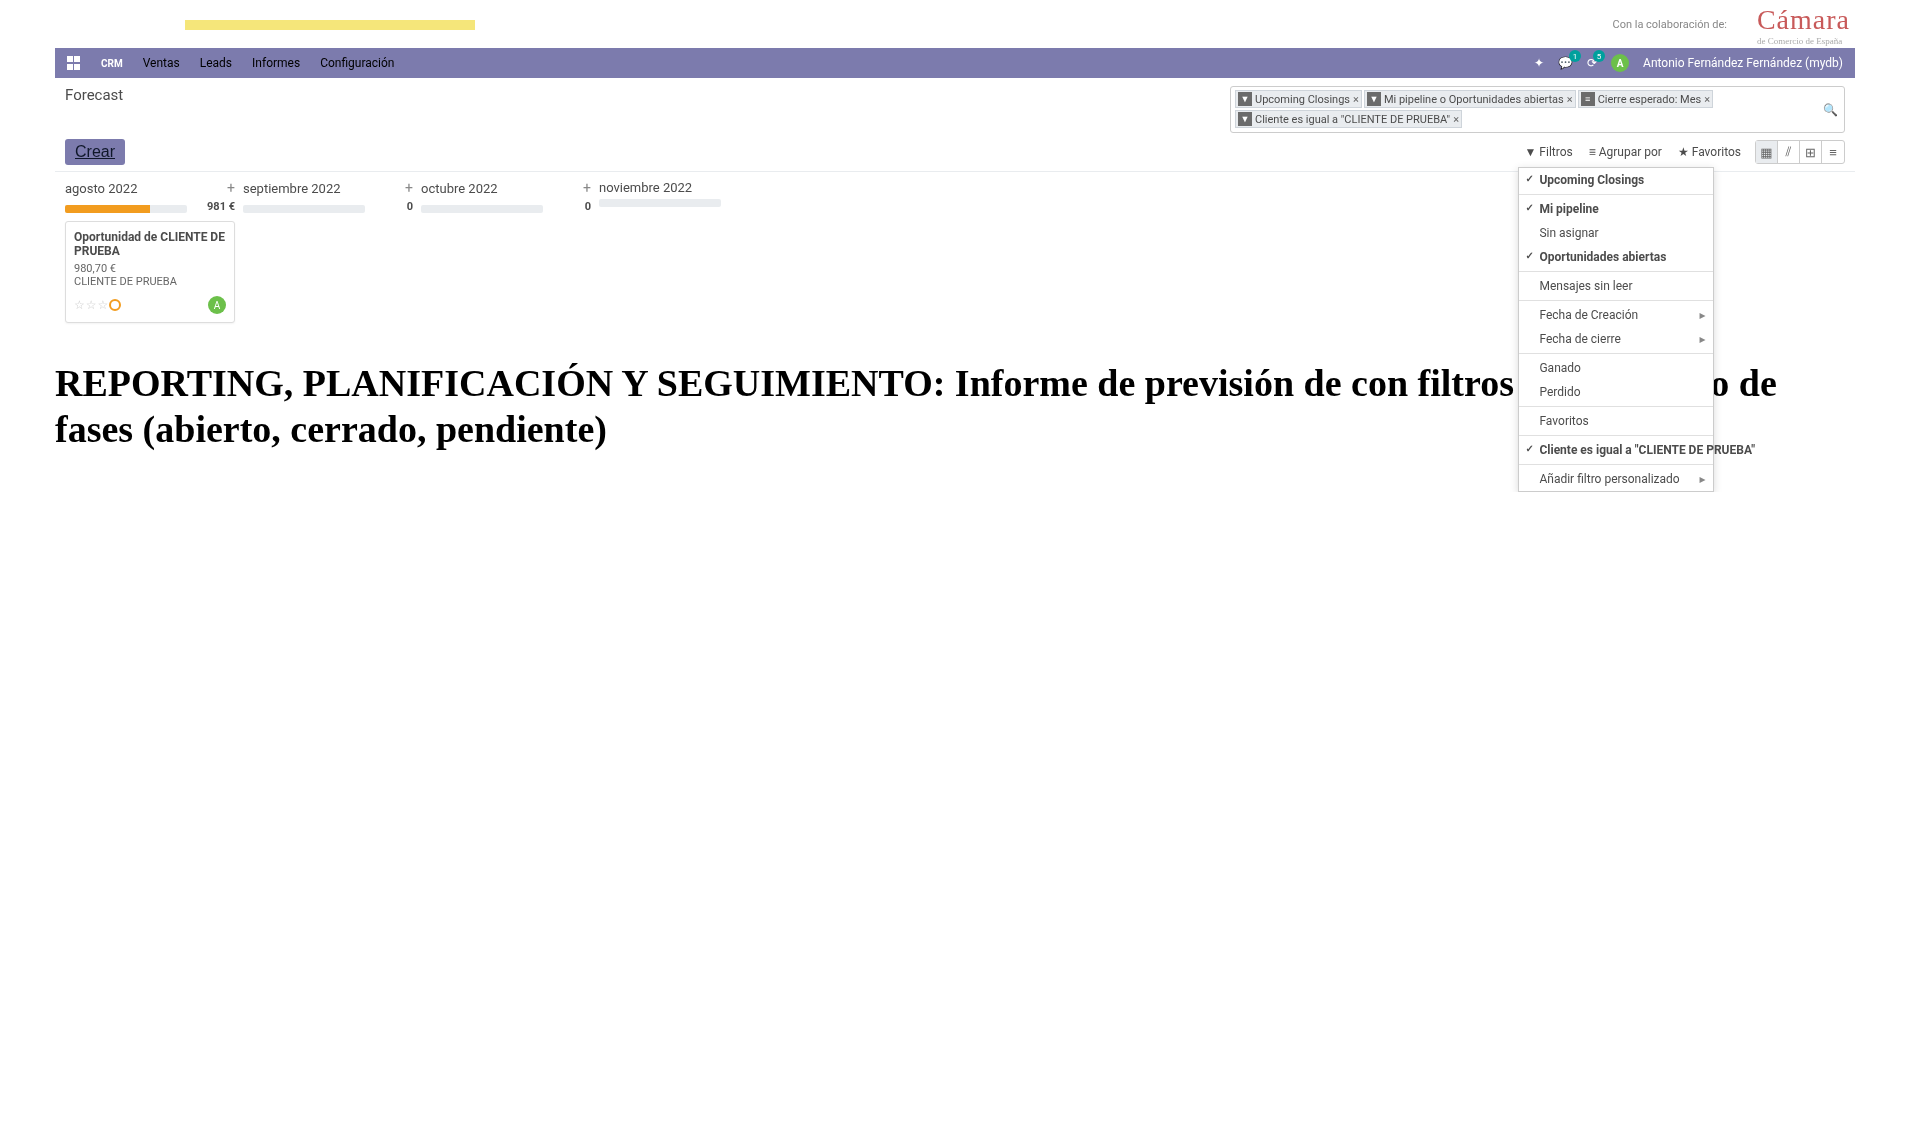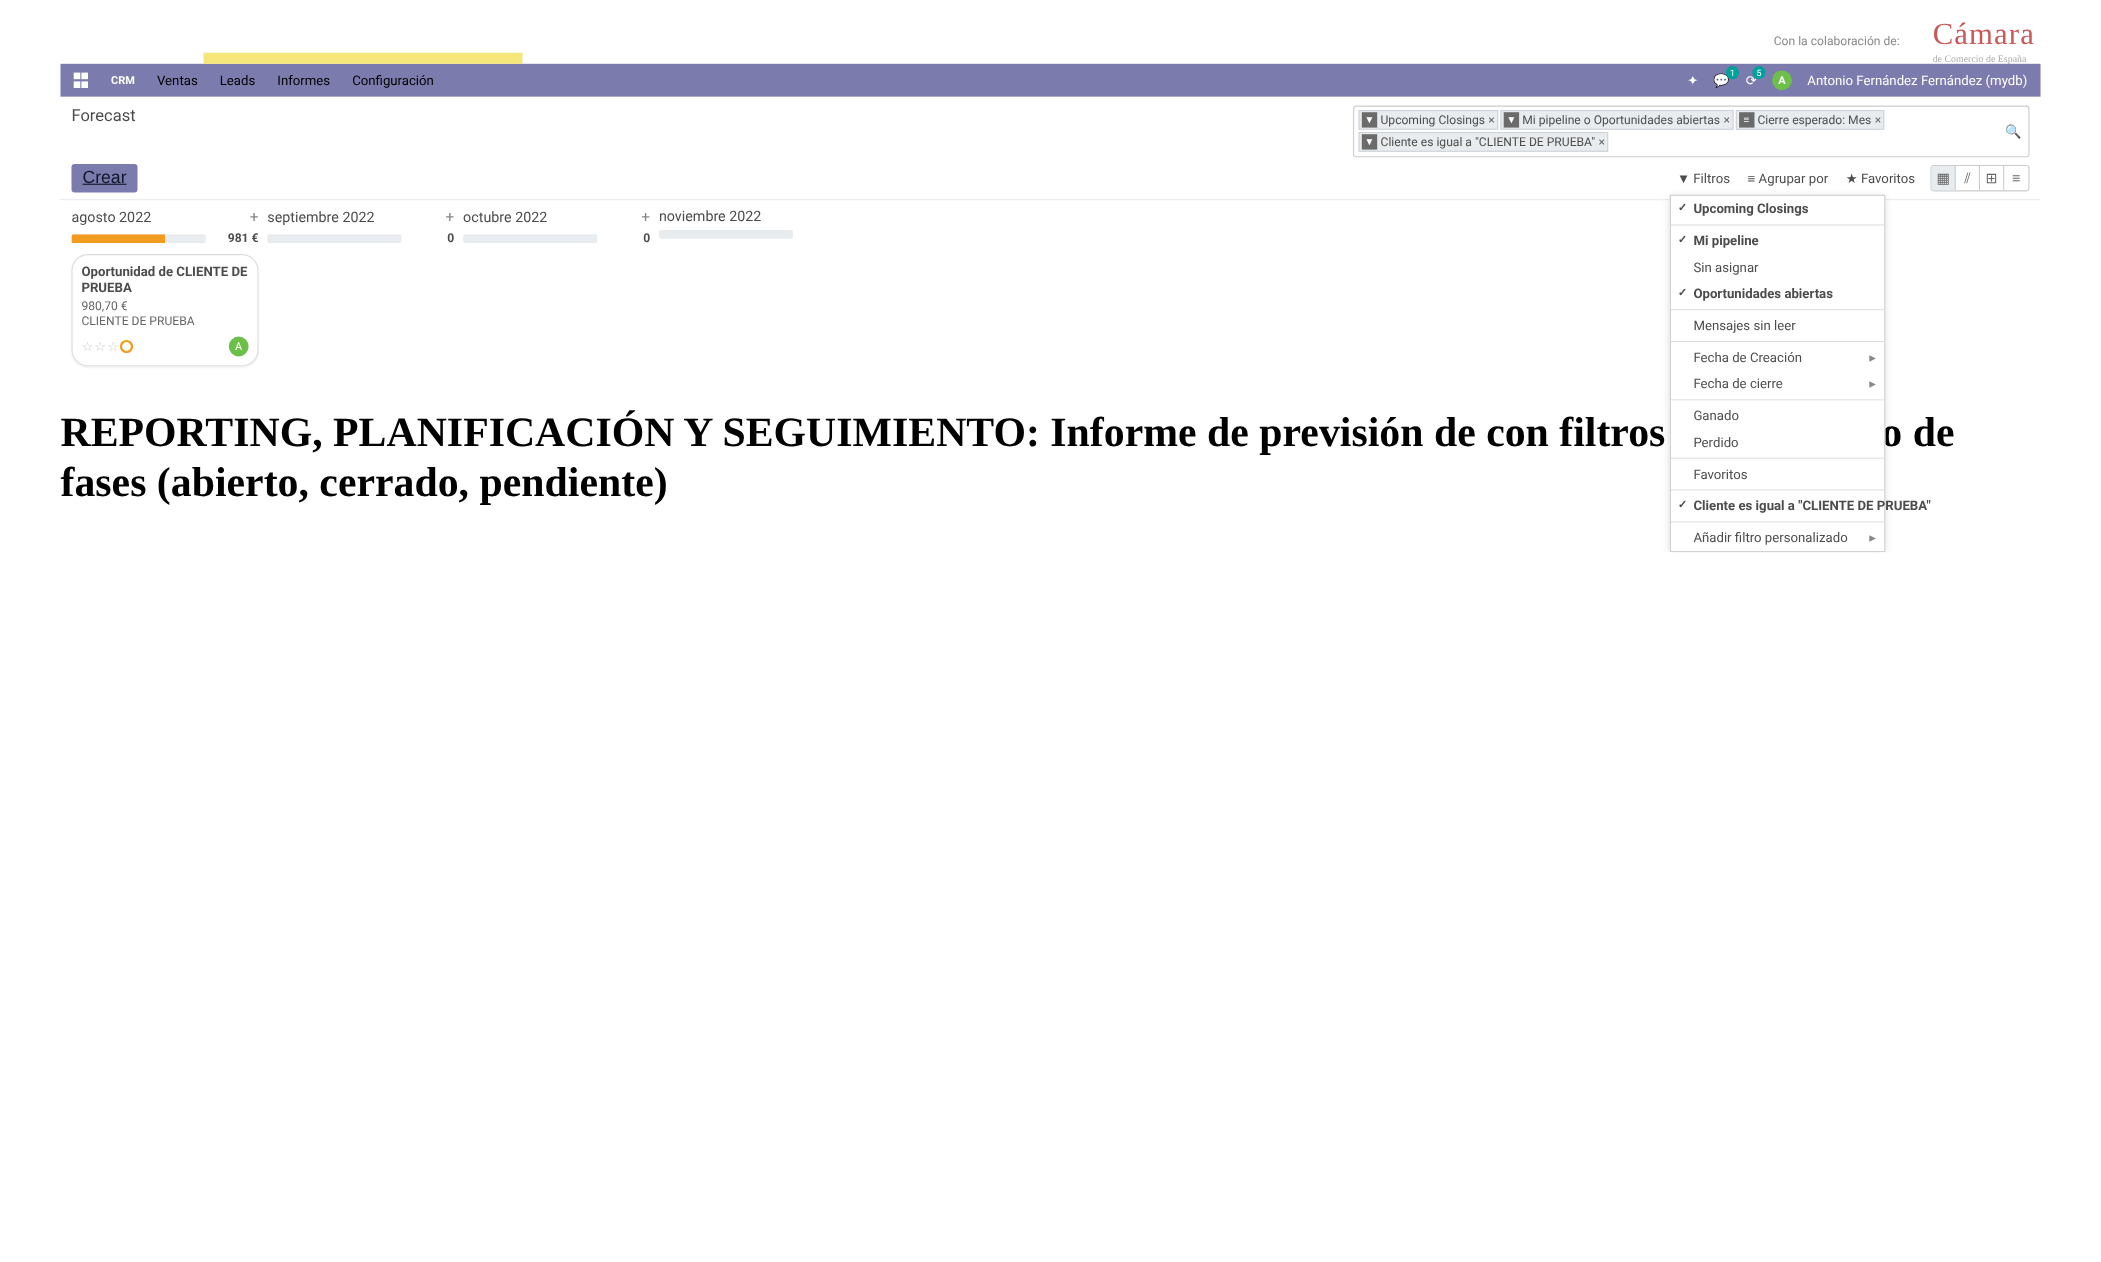--- a/index.html
+++ b/index.html
@@ -3,24 +3,24 @@
   <meta charset="utf-8">
   <style>
     * { margin: 0; padding: 0; box-sizing: border-box; }
     body {
       font-family: -apple-system, BlinkMacSystemFont, "Segoe UI", Roboto, sans-serif;
       background: #fff;
       font-size: 13px;
       color: #4c4c4c;
     }
     .top-bar {
-      height: 58px;
+      height: 48px;
       display: flex;
       justify-content: space-between;
-      align-items: flex-end;
+      align-items: center;
       padding: 1px 60px 0 140px;
     }
     .logo-area {
       width: 440px;
     }
     .yellow-box {
       background: #f5e67a;
       height: 10px;
       width: 290px;
       margin-left: 45px;
@@ -205,37 +205,37 @@
       display: flex;
       justify-content: space-between;
       align-items: center;
       font-size: 13px;
       color: #4c4c4c;
       padding-bottom: 4px;
     }
     .kcol-header .plus { color: #888; cursor: pointer; font-size: 14px; }
     .kcol-bar-row {
       display: flex;
-      align-items: center;
+      align-items: flex-end;
       gap: 18px;
       margin-bottom: 8px;
     }
     .kcol-bar {
       flex: 1;
       height: 8px;
       background: #e9ecef;
       border-radius: 2px;
       overflow: hidden;
     }
     .kcol-bar .fill { height: 100%; background: #f29c1f; }
     .kcol-total { font-size: 11px; font-weight: bold; color: #4c4c4c; white-space: nowrap; min-width: 30px; text-align:right; }
     .kcard {
       background: #fff;
       border: 1px solid #ddd;
-      border-radius: 15px;
+      border-radius: 3px;
       padding: 8px;
       font-size: 12px;
       box-shadow: 0 1px 2px rgba(0,0,0,0.05);
     }
     .kcard-title { font-weight: bold; margin-bottom: 4px; font-size:12px;}
     .kcard-amount { color: #666; font-size: 11px; }
     .kcard-client { color: #666; font-size: 11px; margin-bottom: 8px; }
     .kcard-footer { display:flex; justify-content: space-between; align-items: center; }
     .stars { color: #ccc; font-size: 12px; display:flex; gap:1px; align-items:center;}
     .activity-dot {

